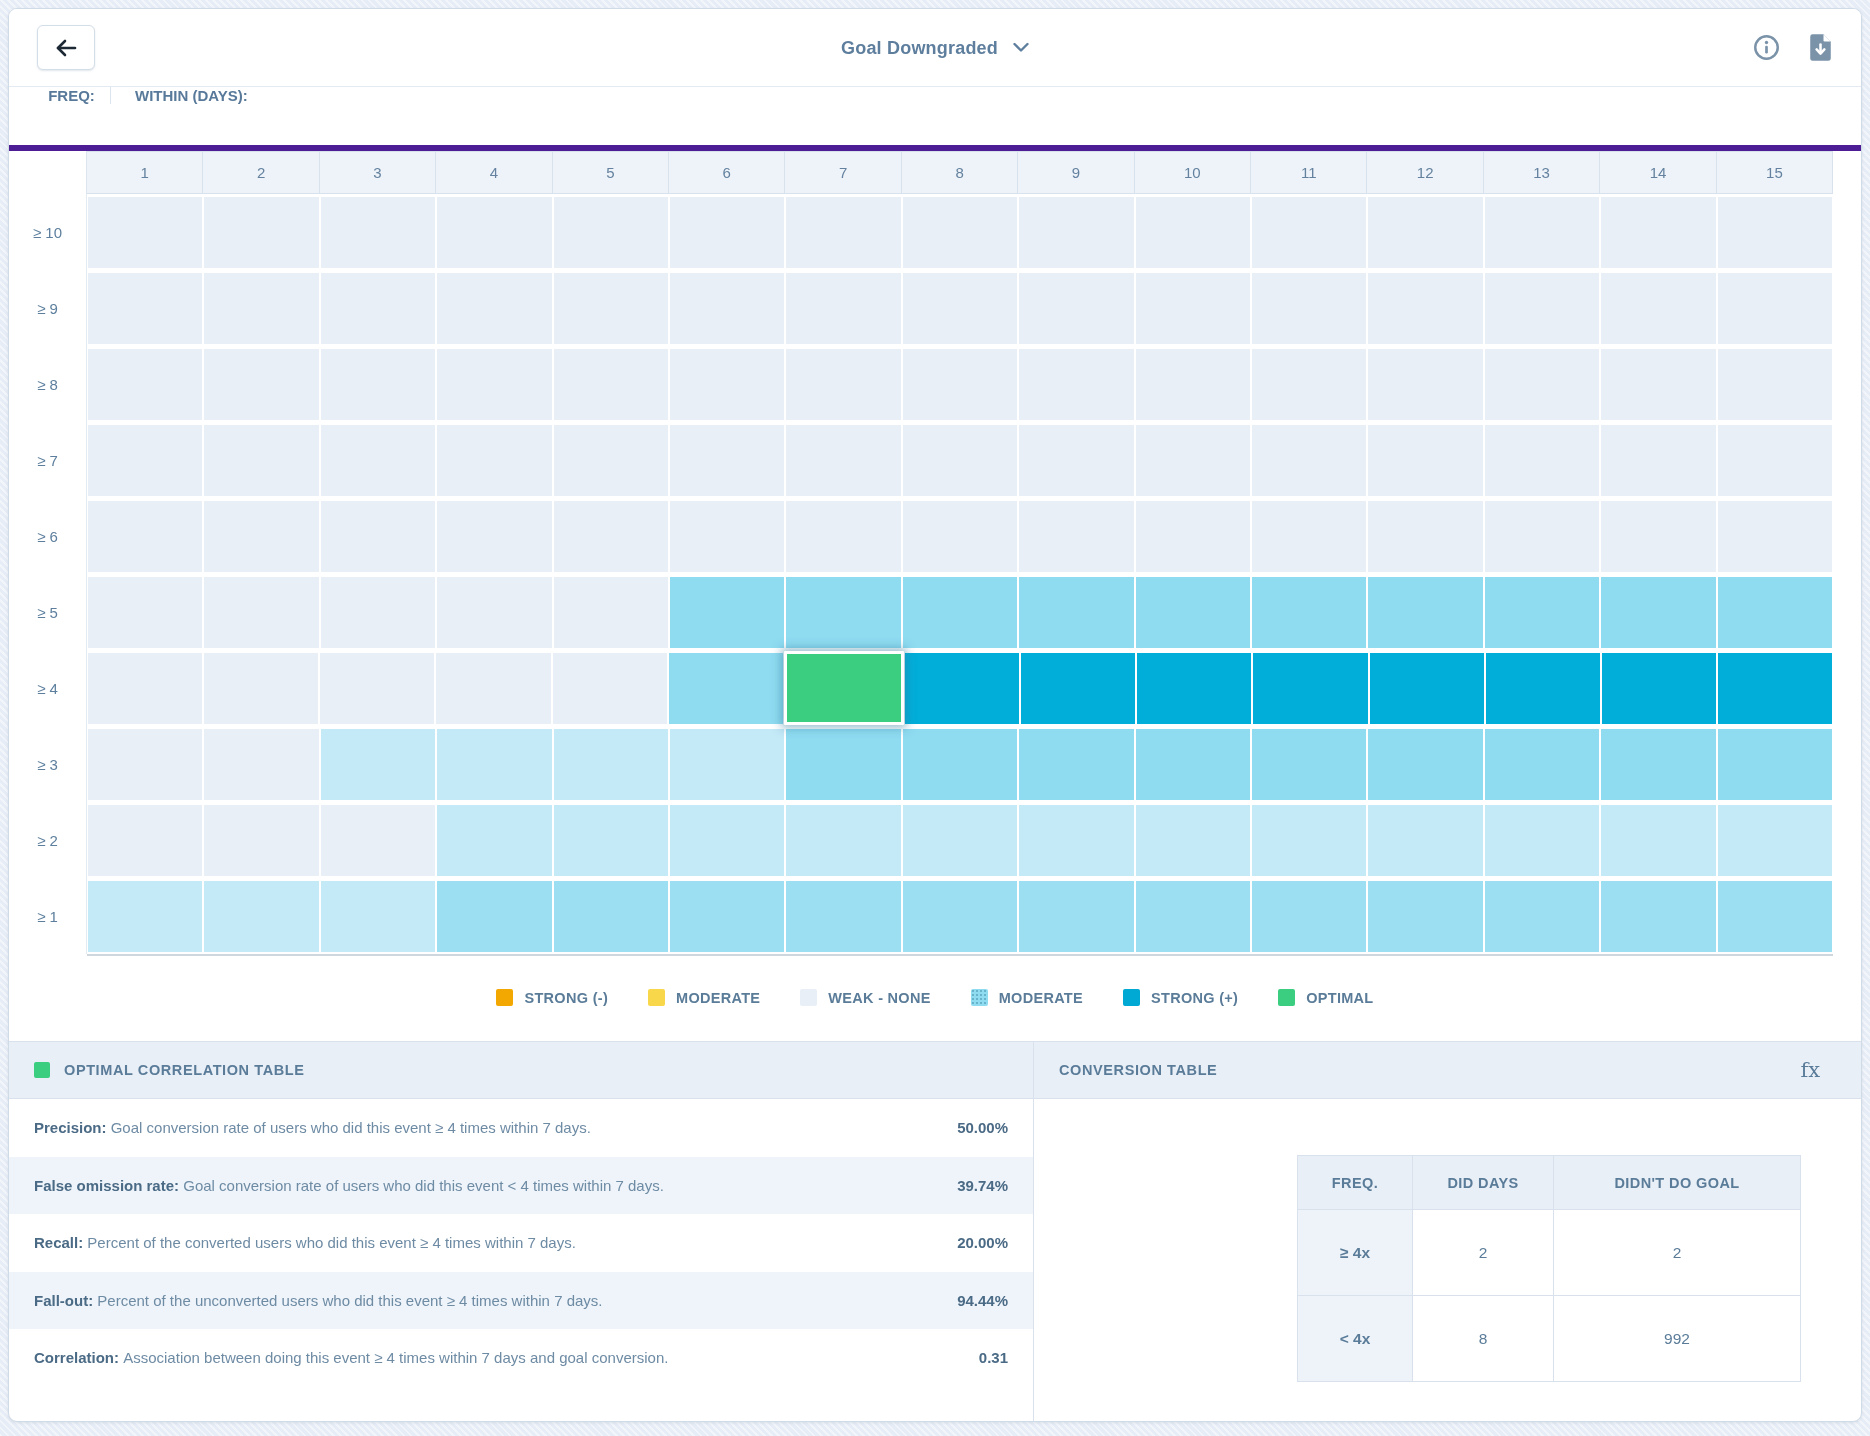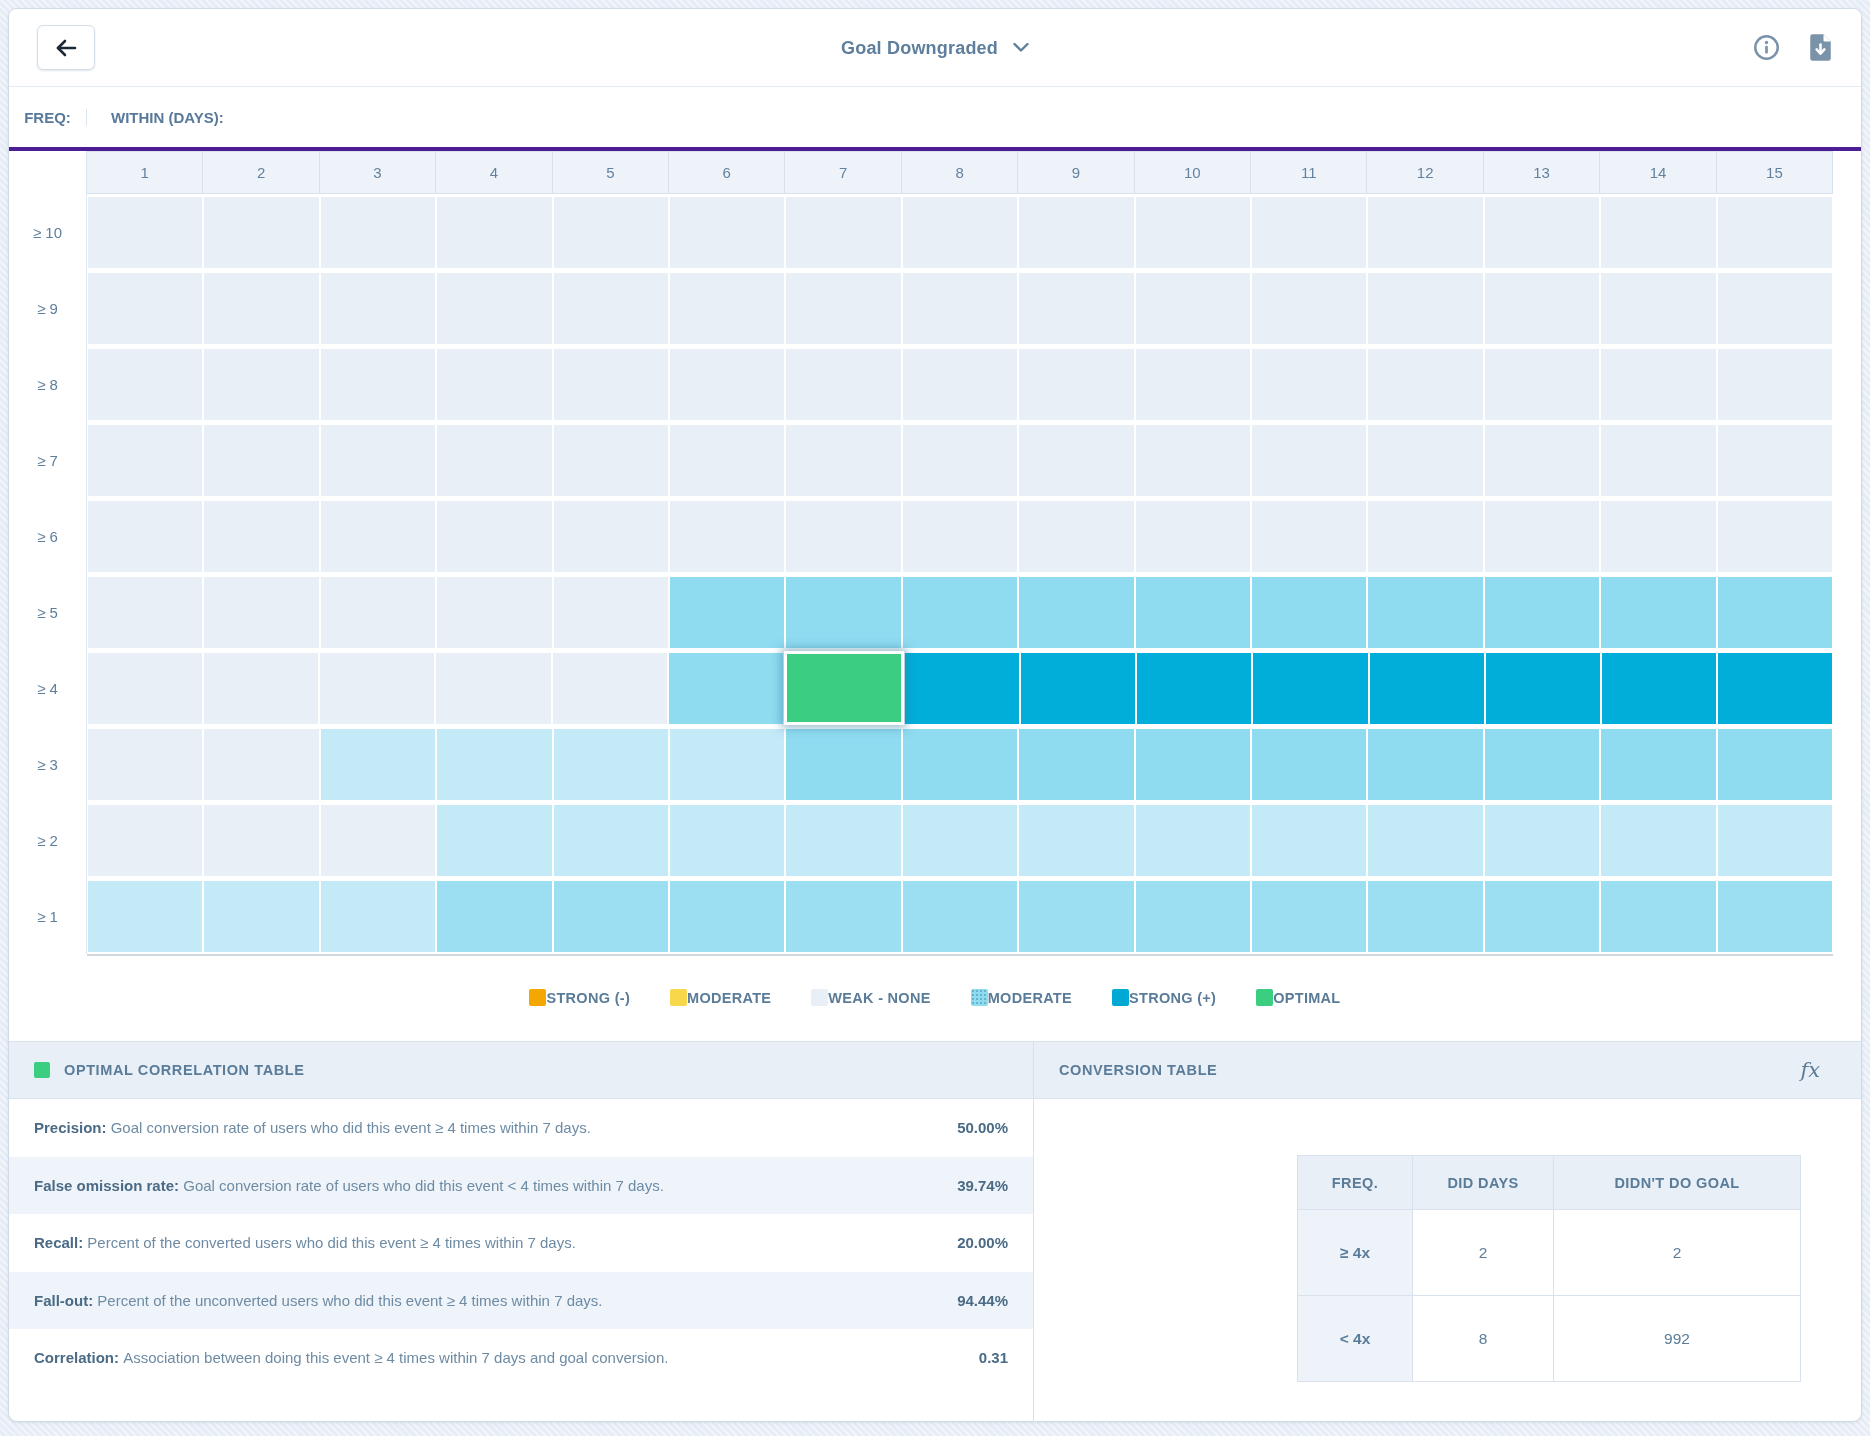--- a/index.html
+++ b/index.html
@@ -20,21 +20,21 @@
   .back-btn { width:58px; height:45px; background:#fff; border:1px solid #d4dee9; border-radius:6px;
               display:flex; align-items:center; justify-content:center; cursor:pointer;
               box-shadow:0 1px 2px rgba(140,155,175,.25); }
   .title-wrap { position:absolute; left:50%; top:50%; transform:translate(-50%,-50%);
                 display:flex; align-items:center; gap:15px; cursor:pointer; }
   .title { font-size:18px; font-weight:bold; color:#5e7e9d; letter-spacing:.2px; }
   .top-icons { margin-left:auto; display:flex; align-items:center; gap:28px; }
   .icon-btn { background:none; border:none; cursor:pointer; display:flex; align-items:center; }
 
   
-  .axis-band { height:64px; display:flex; align-items:center; border-bottom:4px solid #4c1d95; }
+  .axis-band { height:64px; display:flex; align-items:flex-start; border-bottom:6px solid #4c1d95;padding-left:24px; }
   .freq-cell { width:78px; border-right:1px solid #dce5ee; display:flex; align-items:center;
                justify-content:center; font-size:15px; font-weight:bold; color:#58799a; }
   .within-cell { display:flex; align-items:center; padding-left:24px; font-size:15px;
                  font-weight:bold; color:#58799a; }
 
   
   .colhead-band { display:flex; height:43px; }
   .colhead-spacer { width:78px; border-right:1px solid #dce5ee; background:#fff; }
   .colhead-cells { width:1746px; display:flex; background:#eef3f9;
                    border-top:1px solid #d8e2ec; border-bottom:1px solid #d8e2ec; }
@@ -47,36 +47,36 @@
   .hm-label { width:78px; border-right:1px solid #e3ebf2; display:flex; align-items:center;
               justify-content:center; font-size:15px; color:#5d7f9d; background:#fff; }
   .hm-cells { flex:1; display:flex; padding:1px 0; }
   .hm-row:last-child .hm-cells { box-shadow:0 2px 0 rgba(165,180,195,.55); }
   .cell { flex:1; margin:1.5px 1px; cursor:pointer; }
   .cell.optimal { position:relative; z-index:3; margin:0; border:3px solid #fff; border-radius:1px;
                   box-shadow:0 0 10px 3px rgba(50,125,160,.5); }
 
   
   .legend { height:87px; display:flex; align-items:center; justify-content:center; gap:40px; }
-  .legend-item { display:flex; align-items:flex-end; }
+  .legend-item { display:flex; align-items:flex-end; gap:11px; }
   .legend-label { font-size:14.5px; font-weight:bold; color:#5a7c99; letter-spacing:.3px; }
   .sw { width:17px; height:17px; border-radius:2px; display:inline-block; }
   .sw.tex { background-image:radial-gradient(rgba(20,95,130,.32) 1px, transparent 1.3px);
             background-size:4px 4px; }
 
   
   .bottom { display:flex; border-top:1px solid #d9e2ec; height:382px; }
   .panel-left { width:1025px; border-right:1px solid #d9e2ec; }
   .panel-right { flex:1; }
   .panel-head { height:57px; background:#e9eff7; border-bottom:1px solid #d9e2ec;
                 display:flex; align-items:center; padding:0 25px; gap:14px; }
   .panel-title { font-size:14.5px; font-weight:bold; color:#5a7c99; letter-spacing:.6px; }
   .head-sw { width:16px; height:16px; border-radius:2px; }
   .fx { margin-left:auto; padding-right:16px; font-family:"DejaVu Serif","Liberation Serif",serif;
-        font-style:italic; font-size:21px; color:#5a7c99; cursor:pointer; }
+        font-size:21px; color:#5a7c99; cursor:pointer; }
 
   .stat-row { height:57.5px; display:flex; align-items:center; padding:0 25px; background:#fff; }
   .stat-row.alt { background:#eef4fa; }
   .stat-text { font-size:15px; color:#6e8ba4; }
   .stat-text b { color:#4a6a85; }
   .stat-value { margin-left:auto; font-size:15px; font-weight:bold; color:#4a6a85;text-align:center; }
 
   .conv-table { margin:56px 0 0 263px; border-collapse:collapse; }
   .conv-table th, .conv-table td { border:1px solid #d9e2ec; text-align:center; color:#5a7c99; }
   .conv-table th { height:54px; background:#e9eff7; font-size:14.5px; font-weight:bold;

